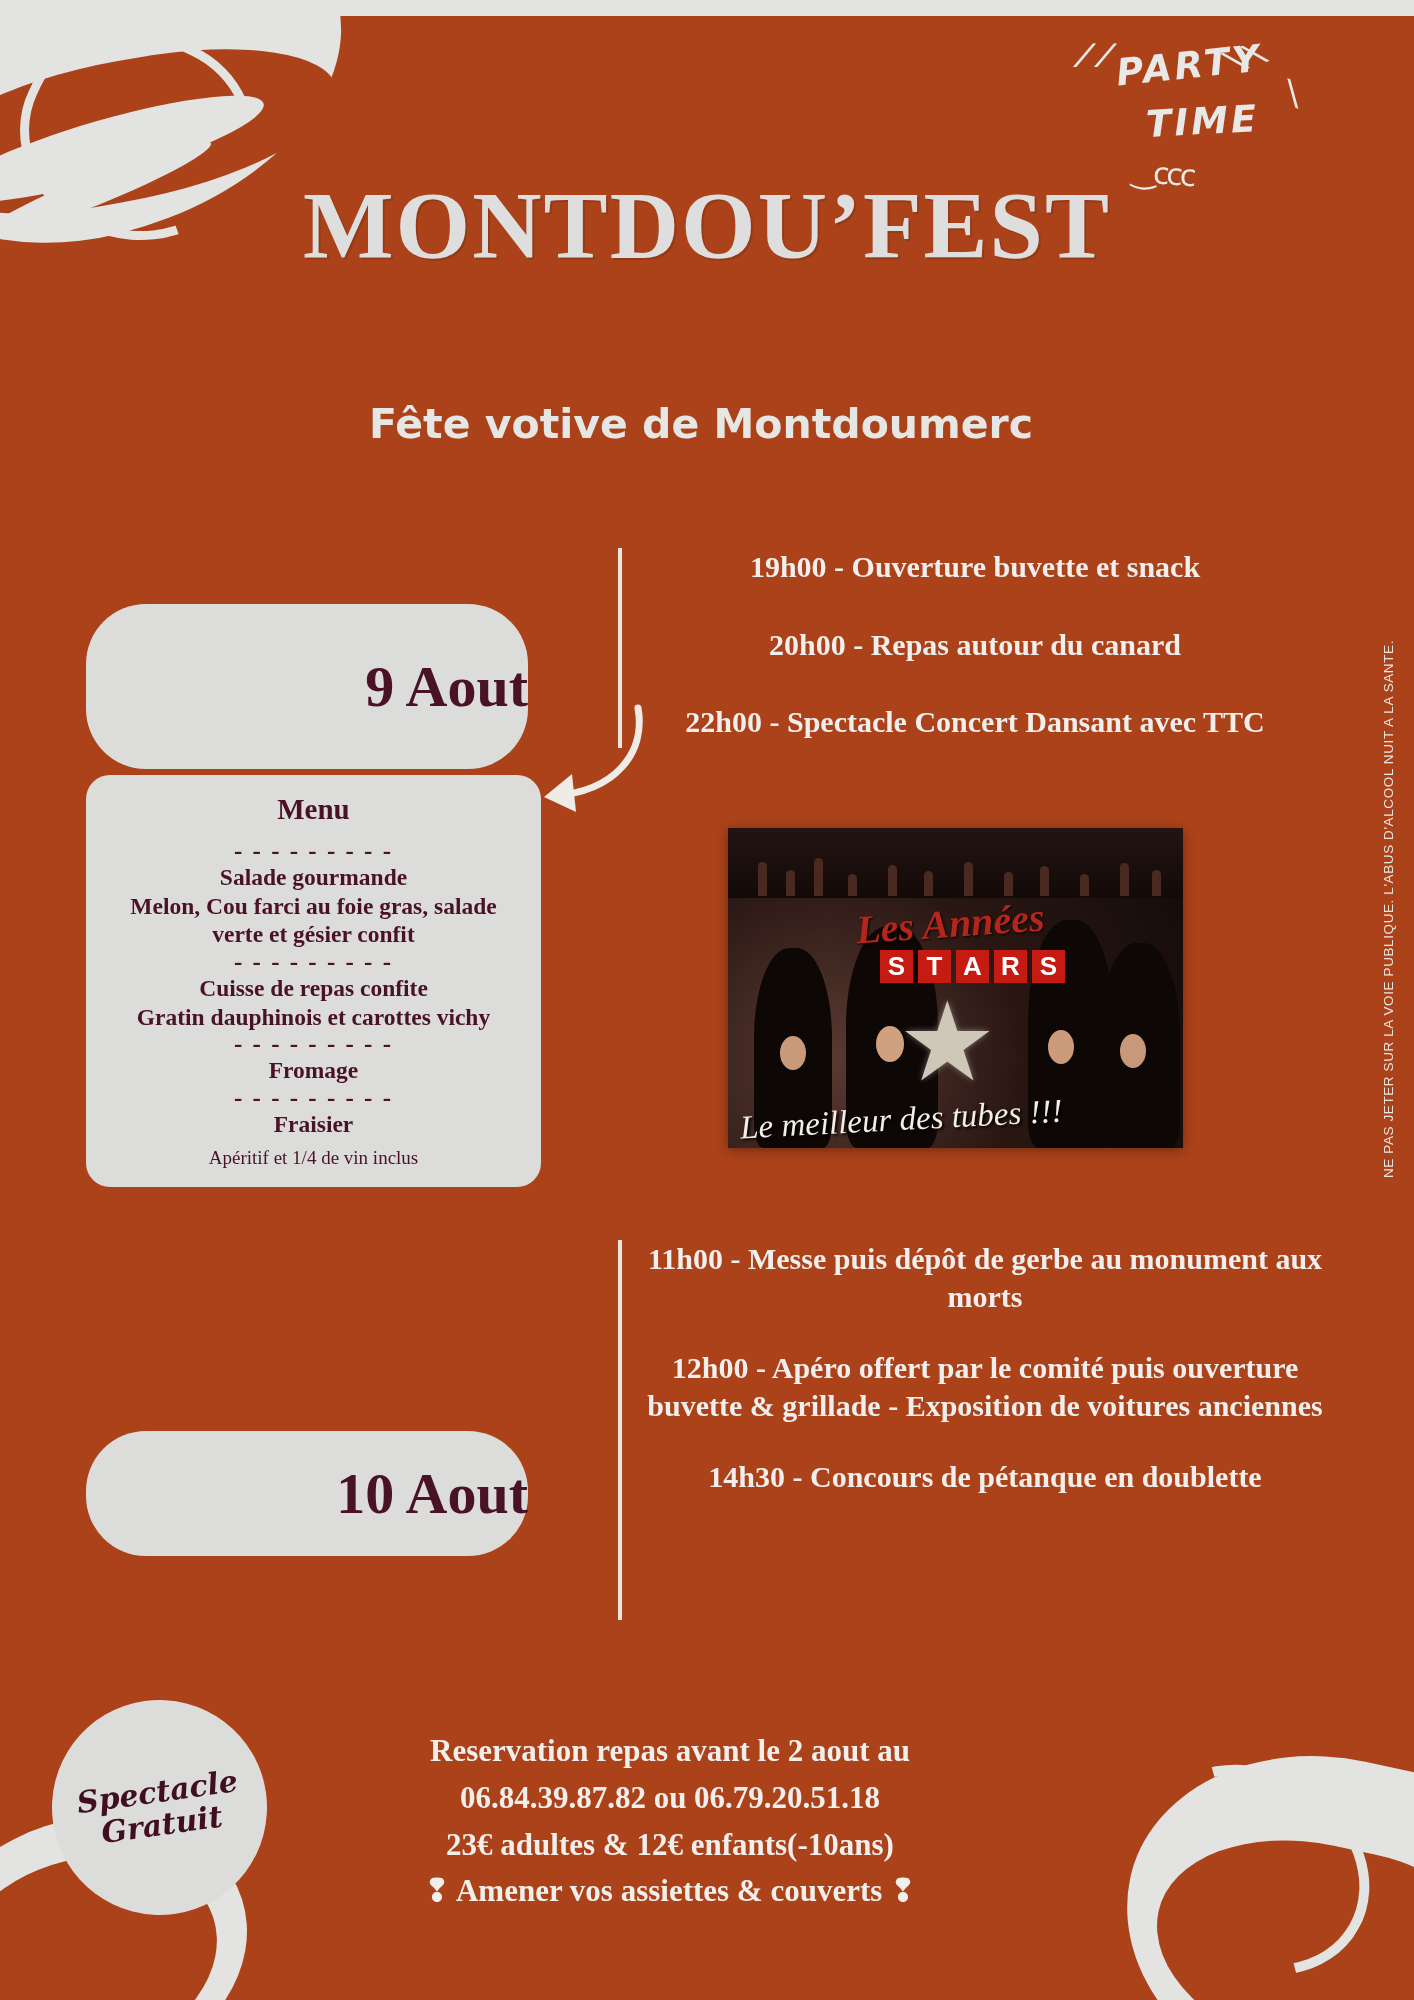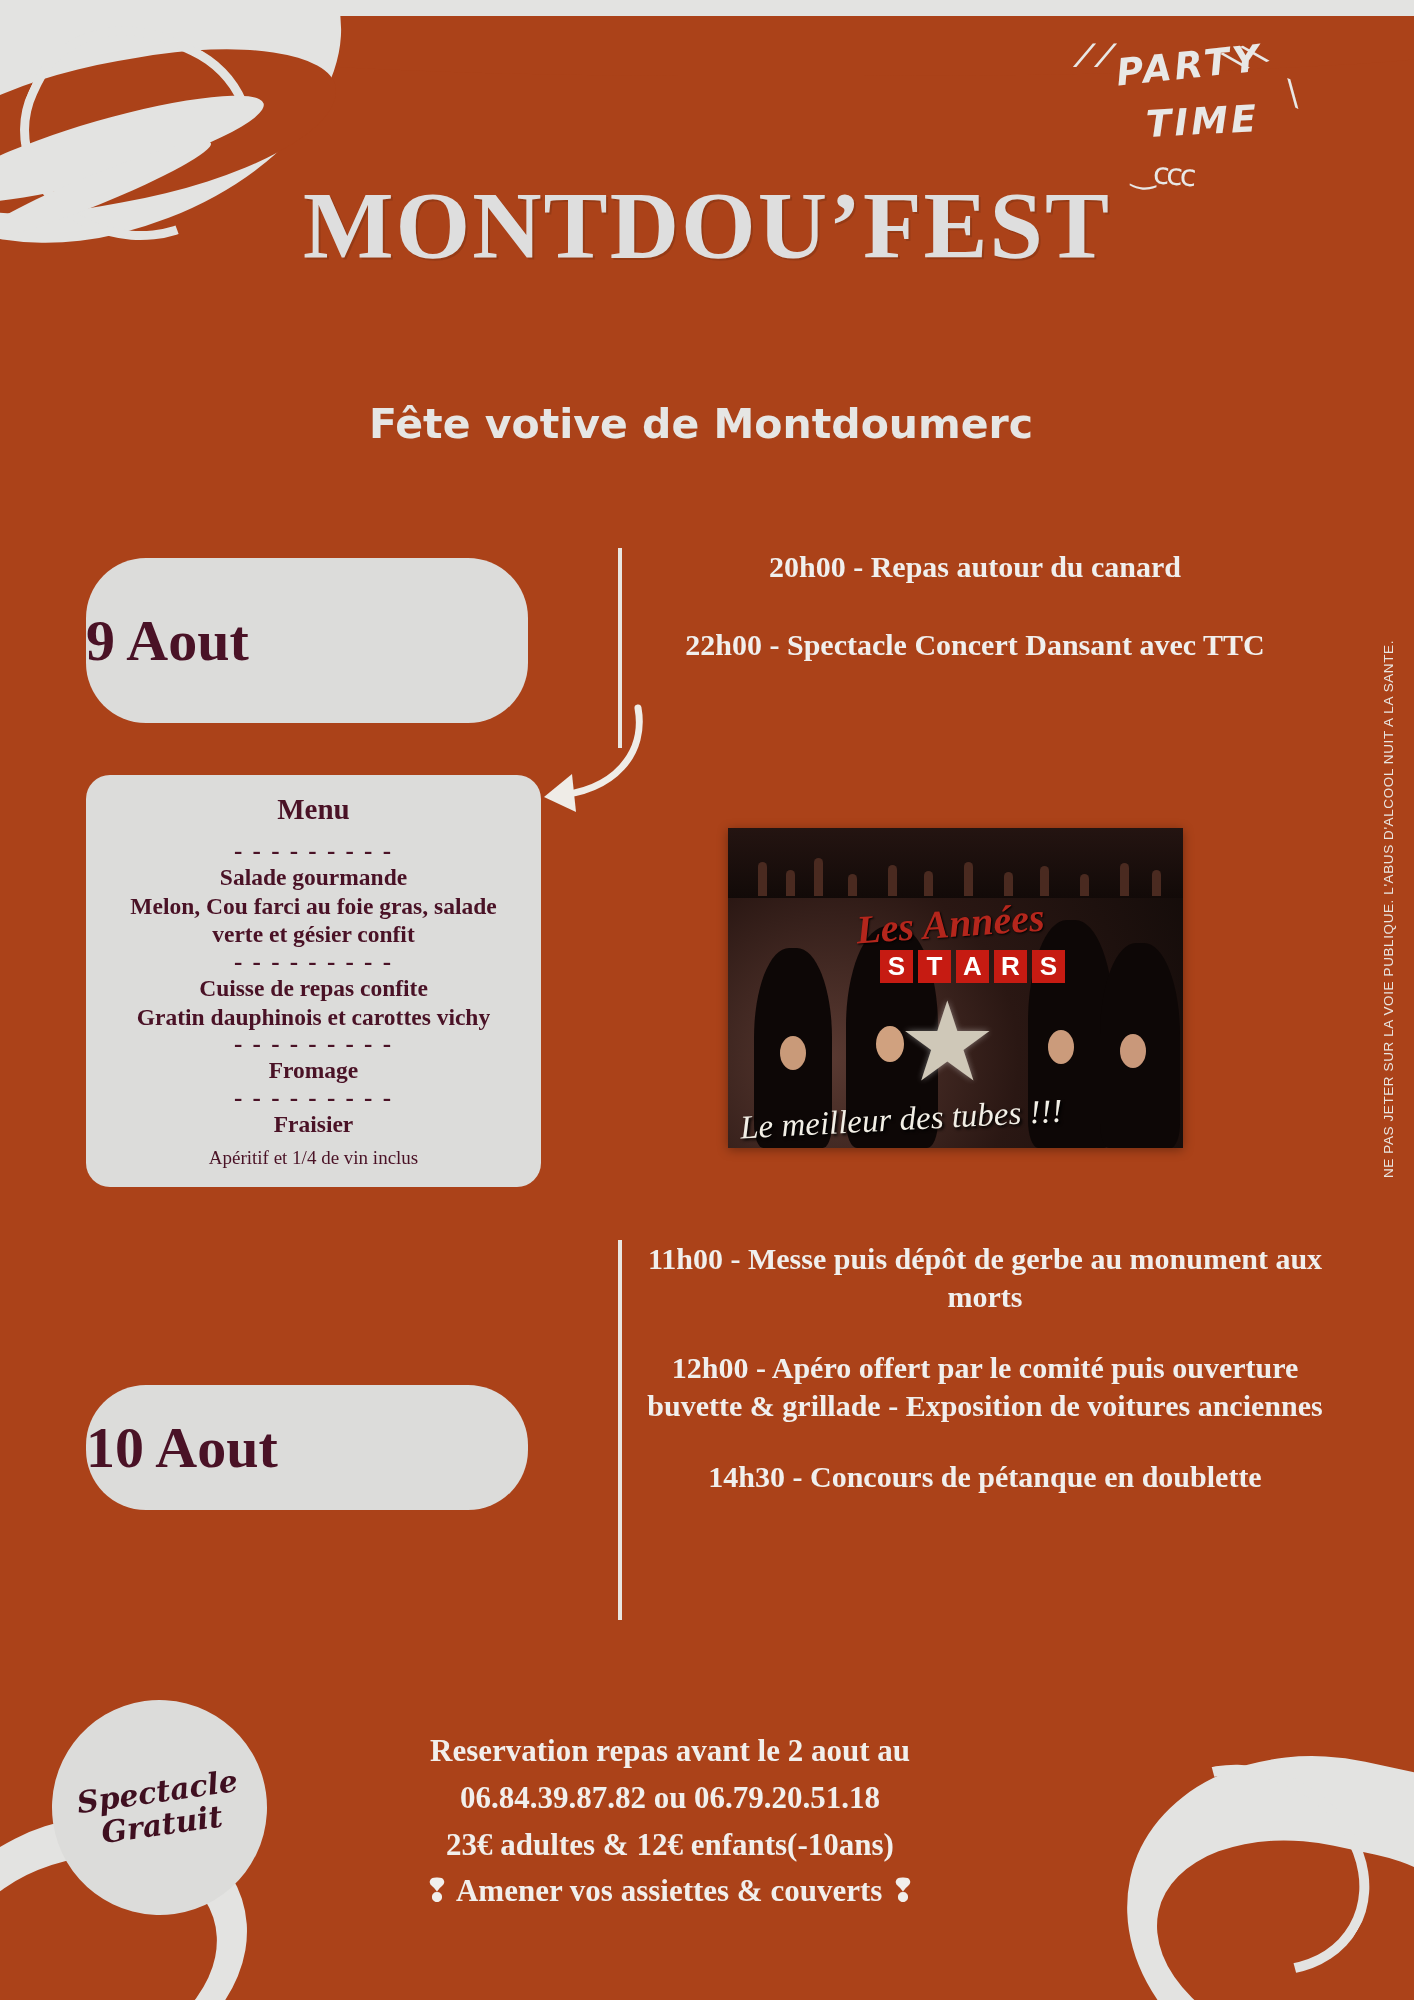--- a/index.html
+++ b/index.html
@@ -168,23 +168,24 @@
 
   
   .day-pill {
     position: absolute;
     background: #dcdcda;
     border-radius: 60px;
     color: #4a1226;
     font-weight: bold;
     display: flex;
     align-items: center;
-    justify-content: flex-start;
+    justify-content: flex-end;
     font-size: 58px;
     font-family: "Liberation Serif", serif;
+    margin-top: 46px;
   }
   #day1-pill { left: 86px; top: 558px; width: 442px; height: 165px; }
   #day2-pill { left: 86px; top: 1385px; width: 442px; height: 125px; }
 
   
   .menu-card {
     position: absolute;
     left: 86px; top: 775px;
     width: 455px;
     background: #dcdcda;
@@ -390,20 +391,21 @@
 
   <div class="title">MONTDOU’FEST</div>
   <div class="subtitle">Fête votive de Montdoumerc</div>
 
   <div class="day-pill" id="day1-pill">
     <span>9 Aout</span>
   </div>
 
   <div class="sched-rule" id="rule-1"></div>
   <div class="sched" id="sched-day1">
+    <div class="sched-item">19h00 - Ouverture buvette et snack</div>
     <div class="sched-item">20h00 - Repas autour du canard</div>
     <div class="sched-item">22h00 - Spectacle Concert Dansant avec TTC</div>
   </div>
 
   <svg class="arrow" viewBox="0 0 130 130">
     <path d="M118,8 C126,52 96,92 32,96" fill="none" stroke="#efece7" stroke-width="7" stroke-linecap="round"></path>
     <path d="M52,74 L24,97 L56,112 Z" fill="#efece7"></path>
   </svg>
 
   <div class="menu-card">

